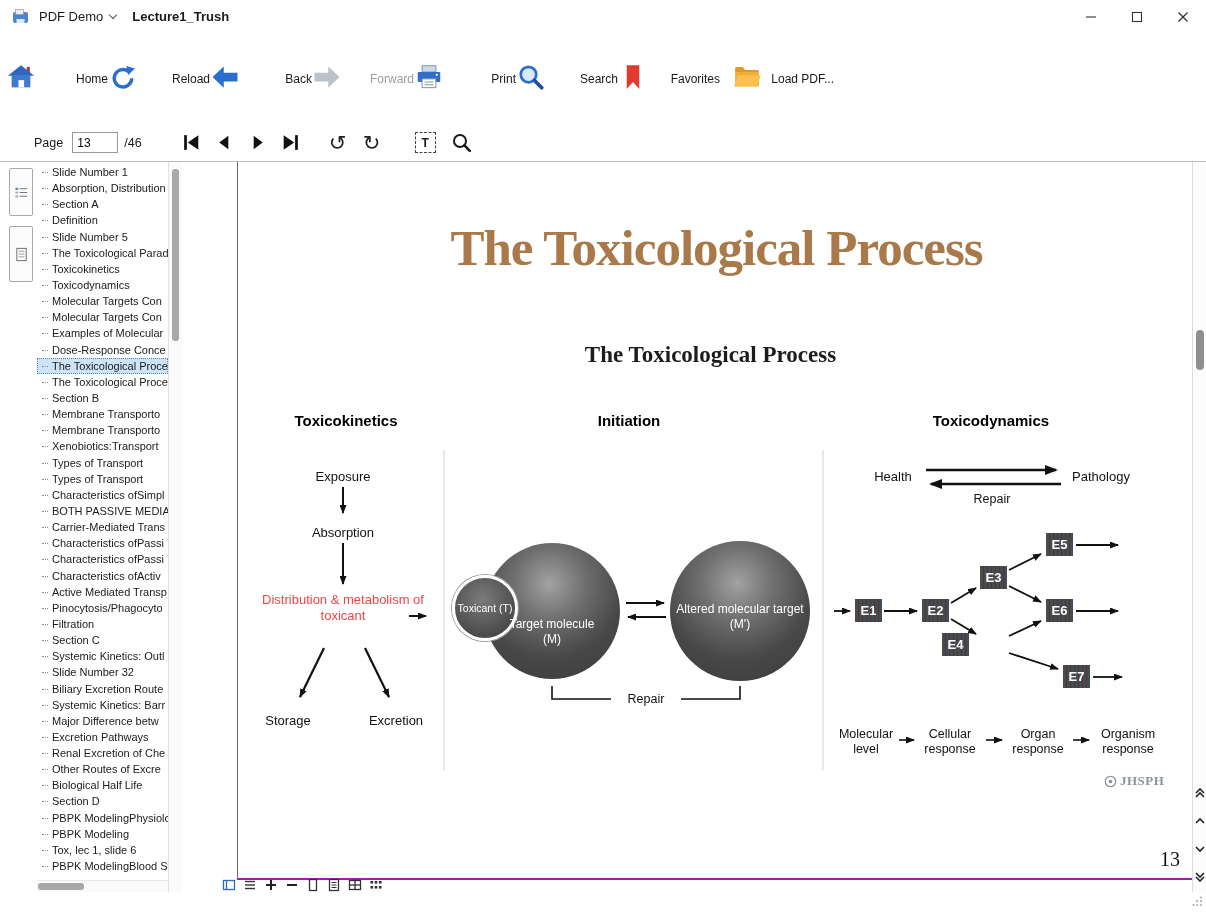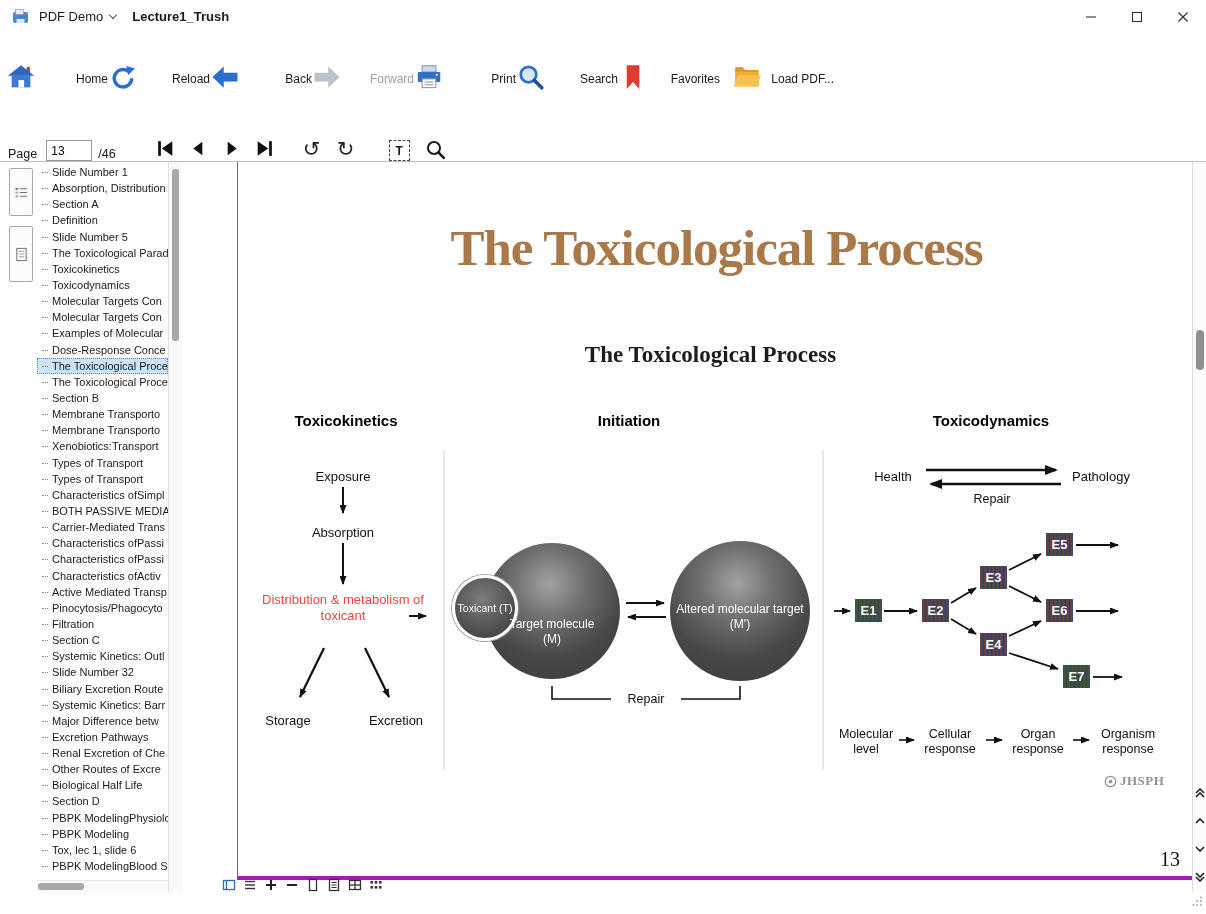--- a/index.html
+++ b/index.html
@@ -16,21 +16,21 @@
   .win-btn { width:46px; height:33px; display:flex; align-items:center; justify-content:center; }
 
   
   .toolbar { height:91px; display:flex; align-items:center; padding-left:6px; background:#fff; }
   .tb-item { width:102px; height:80px; display:flex; flex-direction:row; align-items:center; justify-content:space-between; gap:7px; cursor:default; }
   .tb-item .tb-label { font-size:12px; color:#1a1a1a; }
   .tb-item.disabled .tb-label { color:#9aa0a6; }
   .tb-item.loadpdf { margin-left:12px; }
 
   
-  .pagebar { height:37px; display:flex; align-items:flex-end; padding-left:8px; font-size:12.5px; }
+  .pagebar { height:37px; display:flex; align-items:center; padding-left:26px; font-size:12.5px;margin-left:8px; }
   .page-input { width:46px; height:21px; border:1px solid #999; font-size:12px; padding:1px 4px; margin:0 6px 0 9px; font-family:"Liberation Sans",sans-serif; }
   .pb-btn { width:33px; height:26px; display:flex; align-items:center; justify-content:center; }
   .pb-group { display:flex; margin-left:33px; }
   .rot-btn { font-size:21px; color:#222; width:34px; text-align:center; font-family:"DejaVu Sans",sans-serif; line-height:24px; }
   .rot-group { display:flex; margin-left:14px; }
   .select-text { width:21px; height:21px; border:1.6px dashed #444; display:flex; align-items:center; justify-content:center; font-size:12px; font-weight:bold; margin-left:26px; }
   .zoom-btn { margin-left:15px; display:flex; }
 
   
   .content { position:absolute; top:161px; left:0; right:0; bottom:22px; border-top:1px solid #bdbdbd; display:flex; background:#fff;gap:36px; }
@@ -45,21 +45,21 @@
   .bm-item::before { content:""; position:absolute; left:5px; top:8px; width:6px; border-top:1px dotted #8a8a8a; }
   .bm-item.selected { background:#cde4f7; outline:1px dotted #4a86c8; outline-offset:-1px; }
   .bm-vscroll { width:14px; border-left:1px solid #e2e2e2; background:#fafafa; position:relative; }
   .bm-vthumb { position:absolute; left:3px; top:7px; width:7px; height:172px; background:#a8a8a8; border-radius:3px; }
   .bm-hscroll { position:absolute; left:37px; width:131px; bottom:0; height:12px; background:#fafafa; border-top:1px solid #e8e8e8; }
   .bm-hthumb { position:absolute; left:1px; top:2px; width:46px; height:7px; background:#a8a8a8; border-radius:3px; }
 
   
   .main { flex:1; position:relative; background:#fff; }
   .pdf-page { position:absolute; left:19px; top:0; width:959px; height:718px; background:#fff;
-              border-left:1px solid #6b6b6b; border-right:1px solid #949494; border-bottom:4px solid #a21caf; overflow:hidden;padding-left:24px; }
+              border-left:1px solid #6b6b6b; border-right:1px solid #949494; border-bottom:2px solid #a21caf; overflow:hidden;padding-left:24px; }
   .mini-toolbar { position:absolute; left:4px; top:714px; height:18px; display:flex; align-items:center; gap:7px; }
   .mini-btn { width:14px; height:14px; display:flex; align-items:center; justify-content:center; }
 
   
   .vscrollbar { width:14px; border-left:1px solid #dcdcdc; background:#fcfcfc; position:relative; }
   .vthumb { position:absolute; top:168px; left:3px; width:8px; height:40px; background:#8f8f8f; border-radius:4px; }
   .scroll-btns { position:absolute; bottom:6px; left:0; right:0; display:flex; flex-direction:column; align-items:center; gap:10px; }
 
   
   .statusbar { position:absolute; left:0; right:0; bottom:0; height:22px; background:#fff; }
@@ -81,21 +81,21 @@
   .toxicant-circle { position:absolute; left:214px; top:413px; width:66px; height:66px; border-radius:50%;
             background:radial-gradient(circle at 45% 35%, #7b7b7b, #4a4a4a 72%); border:3px solid #fff;
             box-shadow:0 0 0 1px #9a9a9a; display:flex; align-items:center; justify-content:center;
             color:#fff; font-size:10.5px; text-align:center; line-height:1.15; }
   .sphere-label { position:absolute; color:#fff; font-size:12px; text-align:center; line-height:1.25; }
   .sl1 { left:262px; top:455px; width:104px; }
   .sl2 { left:437px; top:440px; width:130px; }
   .ebox { position:absolute; width:27px; height:23px; color:#fff; font-size:13px; font-weight:bold;
           display:flex; align-items:center; justify-content:center; background-color:#3d3d3d;
           background-image:repeating-linear-gradient(90deg, rgba(190,70,70,.28) 0 1px, rgba(70,160,90,.24) 1px 2px, rgba(80,100,210,.28) 2px 3px, rgba(0,0,0,0) 3px 4px); }
-  .e1{left:617px;top:437px}.e2{left:684px;top:437px}.e3{left:742px;top:404px}.e4{left:742px;top:471px}
+  .e1{left:617px;top:437px}.e2{left:684px;top:437px}.e3{left:742px;top:404px}.e4{left:704px;top:471px}
   .e5{left:808px;top:371px}.e6{left:808px;top:437px}.e7{left:825px;top:503px}
   .level { position:absolute; transform:translateX(-50%); font-size:12.5px; text-align:center; line-height:1.2; color:#111; }
   .lv0{left:628px;top:565px;width:62px}.lv1{left:712px;top:565px;width:66px}
   .lv2{left:800px;top:565px;width:60px}.lv3{left:890px;top:565px;width:68px}
   .jhsph { position:absolute; left:866px; top:611px; display:flex; align-items:center; gap:3px;
            color:#8b949b; font-family:"Liberation Serif",serif; font-weight:bold; font-size:13px; letter-spacing:.5px; }
   .pageno { position:absolute; left:922px; top:686px; font-size:20px; color:#111; font-family:"Liberation Serif",serif; }
   .arrows-svg { position:absolute; left:0; top:0; pointer-events:none; }
 </style>
 </head>

